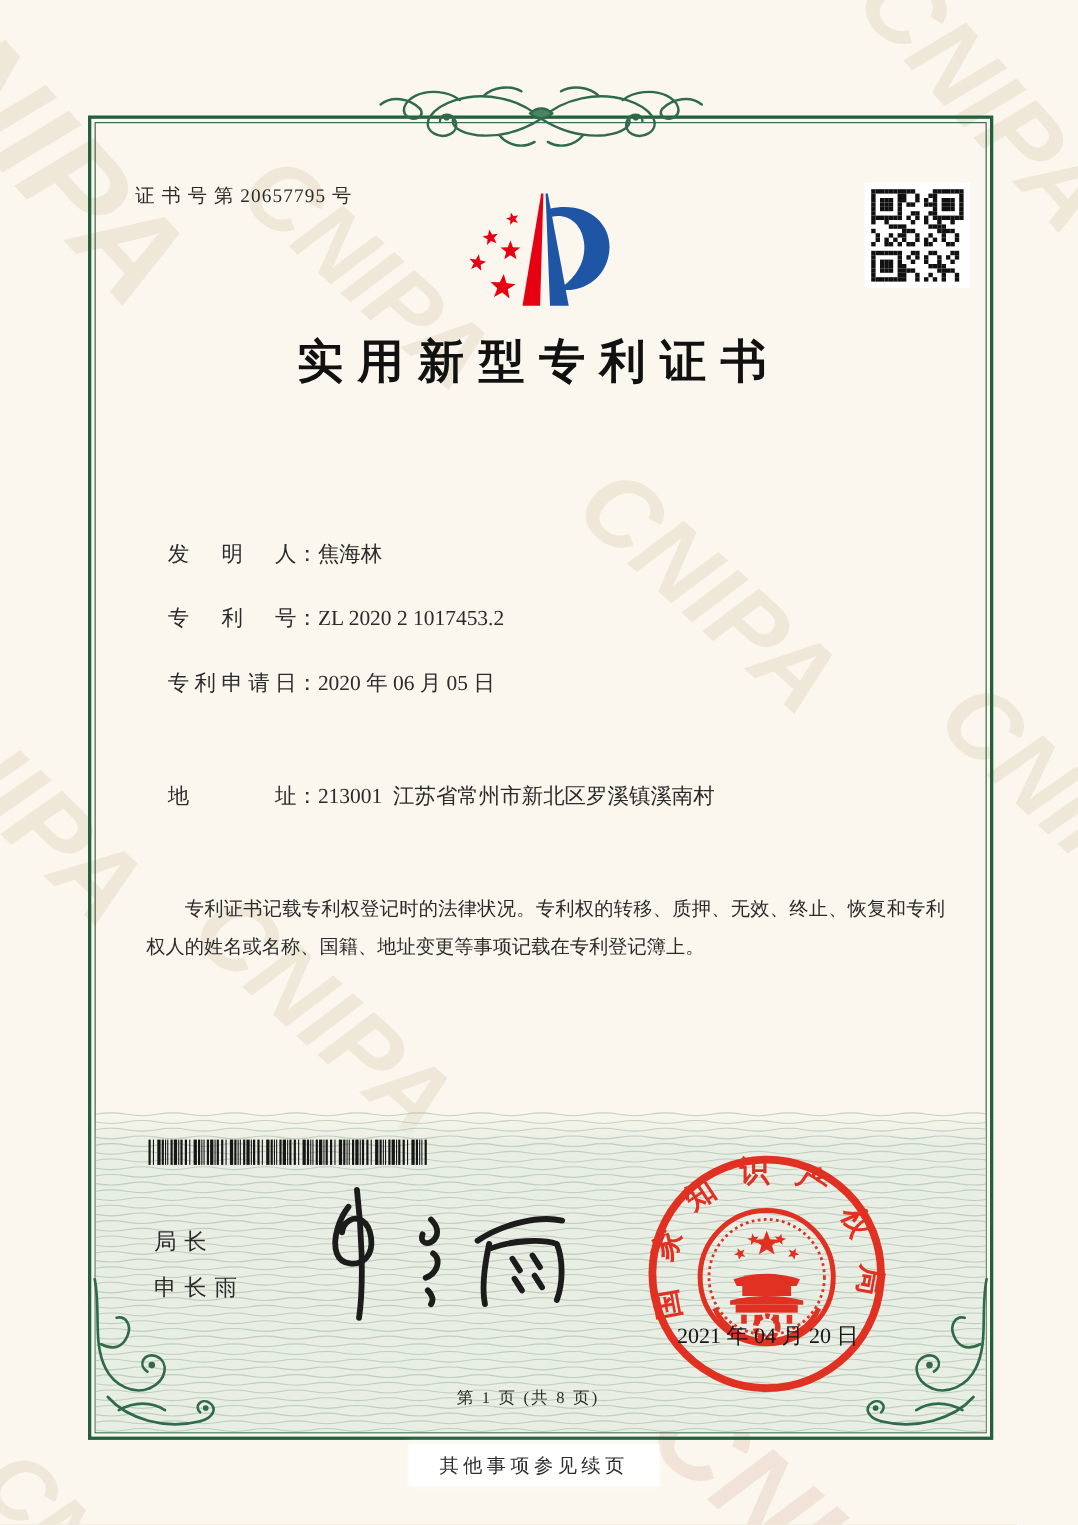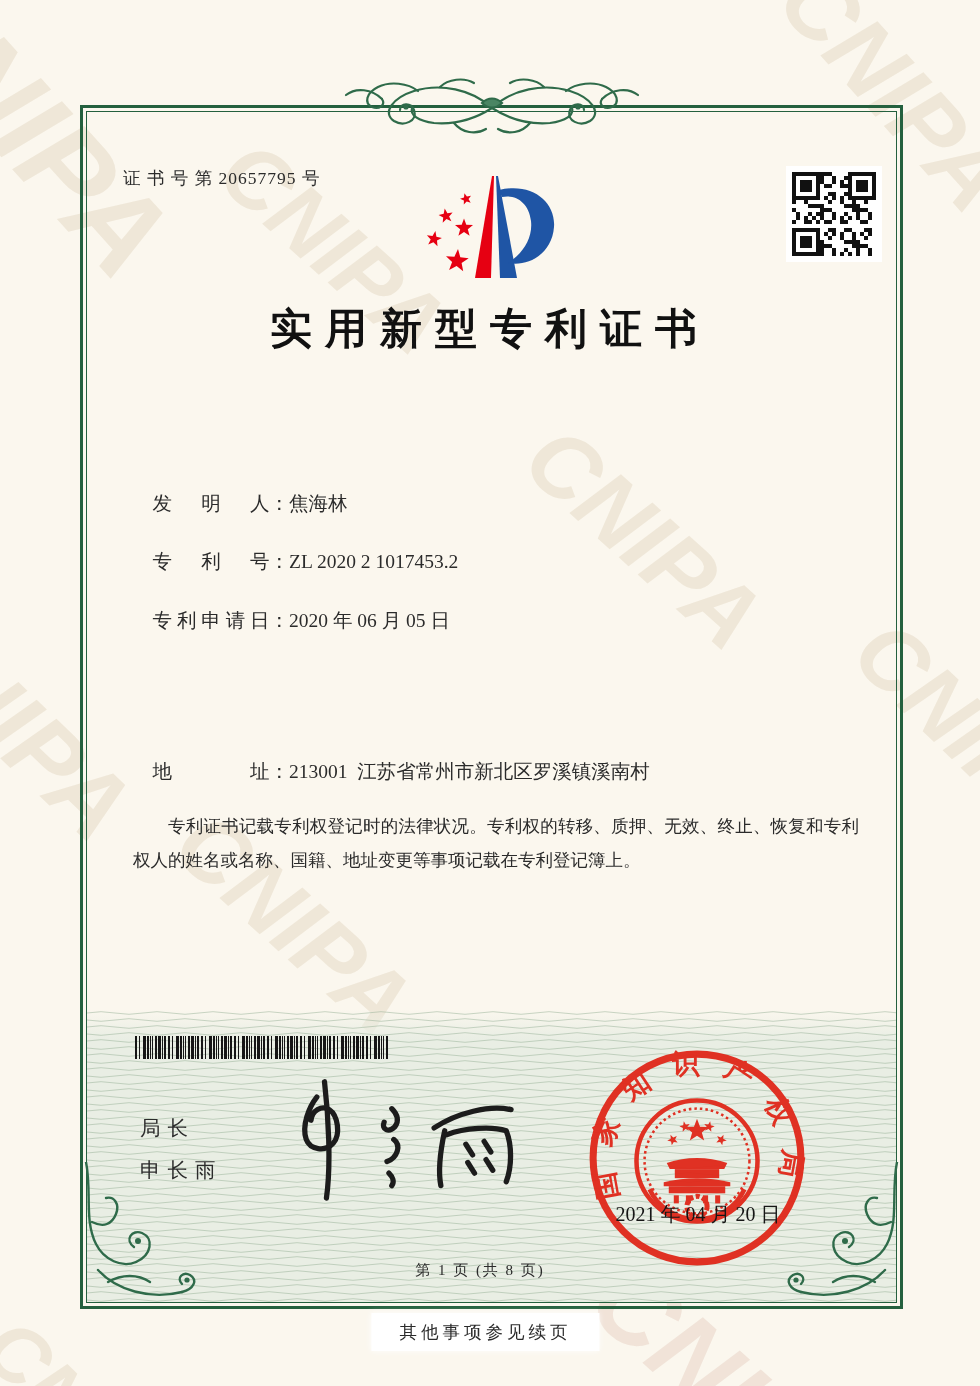--- a/index.html
+++ b/index.html
@@ -364,21 +364,21 @@
 
   <div class="frow" style="top:468px;">
     <span class="flabel">发明人</span><span class="fcolon">：</span><span class="fvalue">焦海林</span>
   </div>
   <div class="frow" style="top:526px;">
     <span class="flabel">专利号</span><span class="fcolon">：</span><span class="fvalue">ZL 2020 2 1017453.2</span>
   </div>
   <div class="frow" style="top:585px;">
     <span class="flabel">专利申请日</span><span class="fcolon">：</span><span class="fvalue">2020 年 06 月 05 日</span>
   </div>
-  <div class="frow" style="top:736px;">
+  <div class="frow" style="top:688px;">
     <span class="flabel">地址</span><span class="fcolon">：</span><span class="fvalue">213001  江苏省常州市新北区罗溪镇溪南村</span>
   </div>
 
   <div class="paras">
     <p>专利证书记载专利权登记时的法律状况。专利权的转移、质押、无效、终止、恢复和专利权人的姓名或名称、国籍、地址变更等事项记载在专利登记簿上。</p>
   </div>
 
   <div class="barcode" id="barcode"><span class="bar" style="width: 2px; margin-right: 2px;"></span><span class="bar" style="width: 1px; margin-right: 3px;"></span><span class="bar" style="width: 3px; margin-right: 1px;"></span><span class="bar" style="width: 2px; margin-right: 1px;"></span><span class="bar" style="width: 1px; margin-right: 1px;"></span><span class="bar" style="width: 1px; margin-right: 2px;"></span><span class="bar" style="width: 2px; margin-right: 1px;"></span><span class="bar" style="width: 3px; margin-right: 1px;"></span><span class="bar" style="width: 1px; margin-right: 1px;"></span><span class="bar" style="width: 2px; margin-right: 2px;"></span><span class="bar" style="width: 2px; margin-right: 2px;"></span><span class="bar" style="width: 1px; margin-right: 3px;"></span><span class="bar" style="width: 3px; margin-right: 1px;"></span><span class="bar" style="width: 2px; margin-right: 1px;"></span><span class="bar" style="width: 1px; margin-right: 1px;"></span><span class="bar" style="width: 1px; margin-right: 2px;"></span><span class="bar" style="width: 2px; margin-right: 1px;"></span><span class="bar" style="width: 3px; margin-right: 1px;"></span><span class="bar" style="width: 1px; margin-right: 1px;"></span><span class="bar" style="width: 2px; margin-right: 2px;"></span><span class="bar" style="width: 2px; margin-right: 2px;"></span><span class="bar" style="width: 1px; margin-right: 3px;"></span><span class="bar" style="width: 3px; margin-right: 1px;"></span><span class="bar" style="width: 2px; margin-right: 1px;"></span><span class="bar" style="width: 1px; margin-right: 1px;"></span><span class="bar" style="width: 1px; margin-right: 2px;"></span><span class="bar" style="width: 2px; margin-right: 1px;"></span><span class="bar" style="width: 3px; margin-right: 1px;"></span><span class="bar" style="width: 1px; margin-right: 1px;"></span><span class="bar" style="width: 2px; margin-right: 2px;"></span><span class="bar" style="width: 2px; margin-right: 2px;"></span><span class="bar" style="width: 1px; margin-right: 3px;"></span><span class="bar" style="width: 3px; margin-right: 1px;"></span><span class="bar" style="width: 2px; margin-right: 1px;"></span><span class="bar" style="width: 1px; margin-right: 1px;"></span><span class="bar" style="width: 1px; margin-right: 2px;"></span><span class="bar" style="width: 2px; margin-right: 1px;"></span><span class="bar" style="width: 3px; margin-right: 1px;"></span><span class="bar" style="width: 1px; margin-right: 1px;"></span><span class="bar" style="width: 2px; margin-right: 2px;"></span><span class="bar" style="width: 2px; margin-right: 2px;"></span><span class="bar" style="width: 1px; margin-right: 3px;"></span><span class="bar" style="width: 3px; margin-right: 1px;"></span><span class="bar" style="width: 2px; margin-right: 1px;"></span><span class="bar" style="width: 1px; margin-right: 1px;"></span><span class="bar" style="width: 1px; margin-right: 2px;"></span><span class="bar" style="width: 2px; margin-right: 1px;"></span><span class="bar" style="width: 3px; margin-right: 1px;"></span><span class="bar" style="width: 1px; margin-right: 1px;"></span><span class="bar" style="width: 2px; margin-right: 2px;"></span><span class="bar" style="width: 2px; margin-right: 2px;"></span><span class="bar" style="width: 1px; margin-right: 3px;"></span><span class="bar" style="width: 3px; margin-right: 1px;"></span><span class="bar" style="width: 2px; margin-right: 1px;"></span><span class="bar" style="width: 1px; margin-right: 1px;"></span><span class="bar" style="width: 1px; margin-right: 2px;"></span><span class="bar" style="width: 2px; margin-right: 1px;"></span><span class="bar" style="width: 3px; margin-right: 1px;"></span><span class="bar" style="width: 1px; margin-right: 1px;"></span><span class="bar" style="width: 2px; margin-right: 2px;"></span><span class="bar" style="width: 2px; margin-right: 2px;"></span><span class="bar" style="width: 1px; margin-right: 3px;"></span><span class="bar" style="width: 3px; margin-right: 1px;"></span><span class="bar" style="width: 2px; margin-right: 1px;"></span><span class="bar" style="width: 1px; margin-right: 1px;"></span><span class="bar" style="width: 1px; margin-right: 2px;"></span><span class="bar" style="width: 2px; margin-right: 1px;"></span><span class="bar" style="width: 3px; margin-right: 1px;"></span><span class="bar" style="width: 1px; margin-right: 1px;"></span><span class="bar" style="width: 2px; margin-right: 2px;"></span><span class="bar" style="width: 2px; margin-right: 2px;"></span><span class="bar" style="width: 1px; margin-right: 3px;"></span><span class="bar" style="width: 3px; margin-right: 1px;"></span><span class="bar" style="width: 2px; margin-right: 1px;"></span><span class="bar" style="width: 1px; margin-right: 1px;"></span><span class="bar" style="width: 1px; margin-right: 2px;"></span><span class="bar" style="width: 2px; margin-right: 1px;"></span></div>
 
   <div class="director-label">局长</div>

